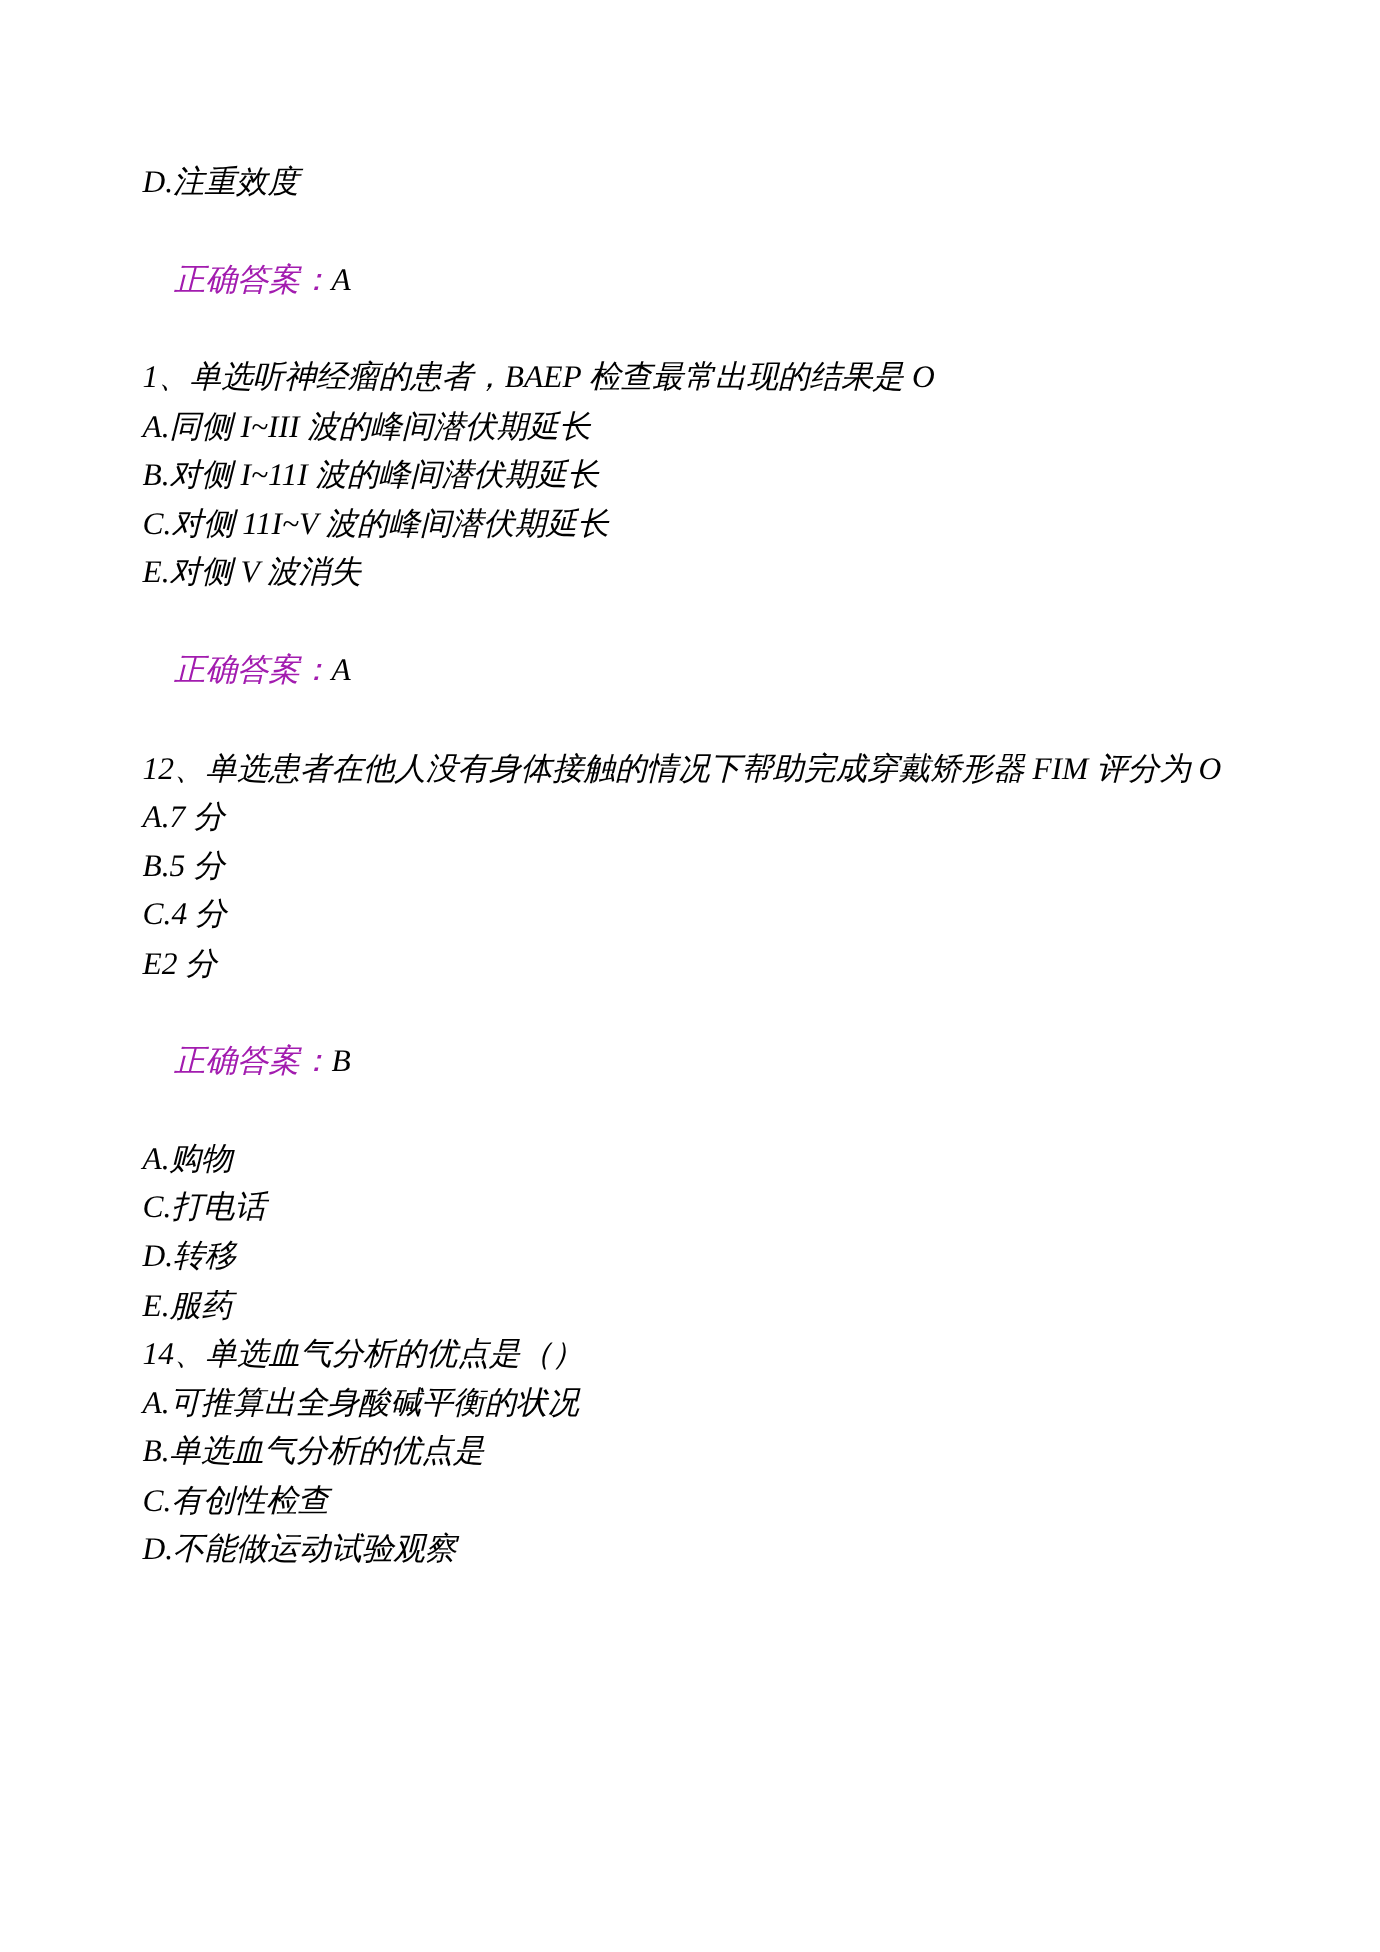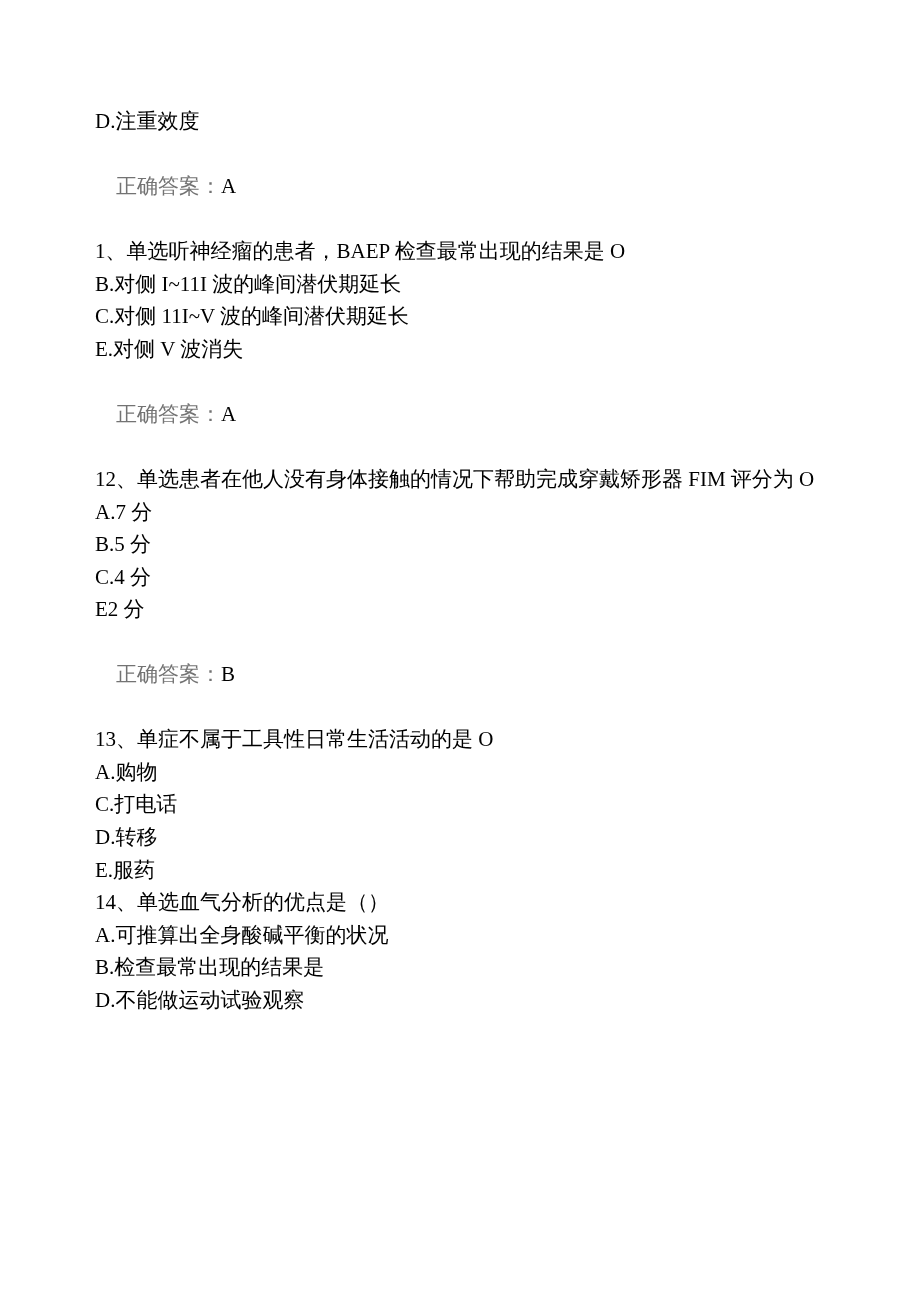--- a/index.html
+++ b/index.html
@@ -12,56 +12,58 @@
     color: #000000;
   }
   .page {
     width: 920px;
     min-height: 1301px;
     padding: 105px 80px 100px 95px;
     box-sizing: border-box;
   }
   .line {
     white-space: pre-wrap;
+    font-style: italic;
   }
   .answer-label {
-    color: #737373;
+    color: #a21caf;
   }
 </style>
 </head>
 <body>
 
 <div class="page">
 
   <div class="line">D.注重效度</div>
   <div class="line">
     <span class="answer-label">正确答案：</span><span>A</span>
   </div>
 
   <div class="line">1、单选听神经瘤的患者，BAEP 检查最常出现的结果是 O</div>
+  <div class="line">A.同侧 I~III 波的峰间潜伏期延长</div>
   <div class="line">B.对侧 I~11I 波的峰间潜伏期延长</div>
   <div class="line">C.对侧 11I~V 波的峰间潜伏期延长</div>
   <div class="line">E.对侧 V 波消失</div>
   <div class="line">
     <span class="answer-label">正确答案：</span><span>A</span>
   </div>
 
   <div class="line">12、单选患者在他人没有身体接触的情况下帮助完成穿戴矫形器 FIM 评分为 O</div>
   <div class="line">A.7 分</div>
   <div class="line">B.5 分</div>
   <div class="line">C.4 分</div>
   <div class="line">E2 分</div>
   <div class="line">
     <span class="answer-label">正确答案：</span><span>B</span>
   </div>
 
-  <div class="line">13、单症不属于工具性日常生活活动的是 O</div>
   <div class="line">A.购物</div>
   <div class="line">C.打电话</div>
   <div class="line">D.转移</div>
   <div class="line">E.服药</div>
 
   <div class="line">14、单选血气分析的优点是（）</div>
   <div class="line">A.可推算出全身酸碱平衡的状况</div>
-  <div class="line">B.检查最常出现的结果是</div>
+  <div class="line">B.单选血气分析的优点是</div>
+  <div class="line">C.有创性检查</div>
   <div class="line">D.不能做运动试验观察</div>
 
 </div>
 
 </body></html>

